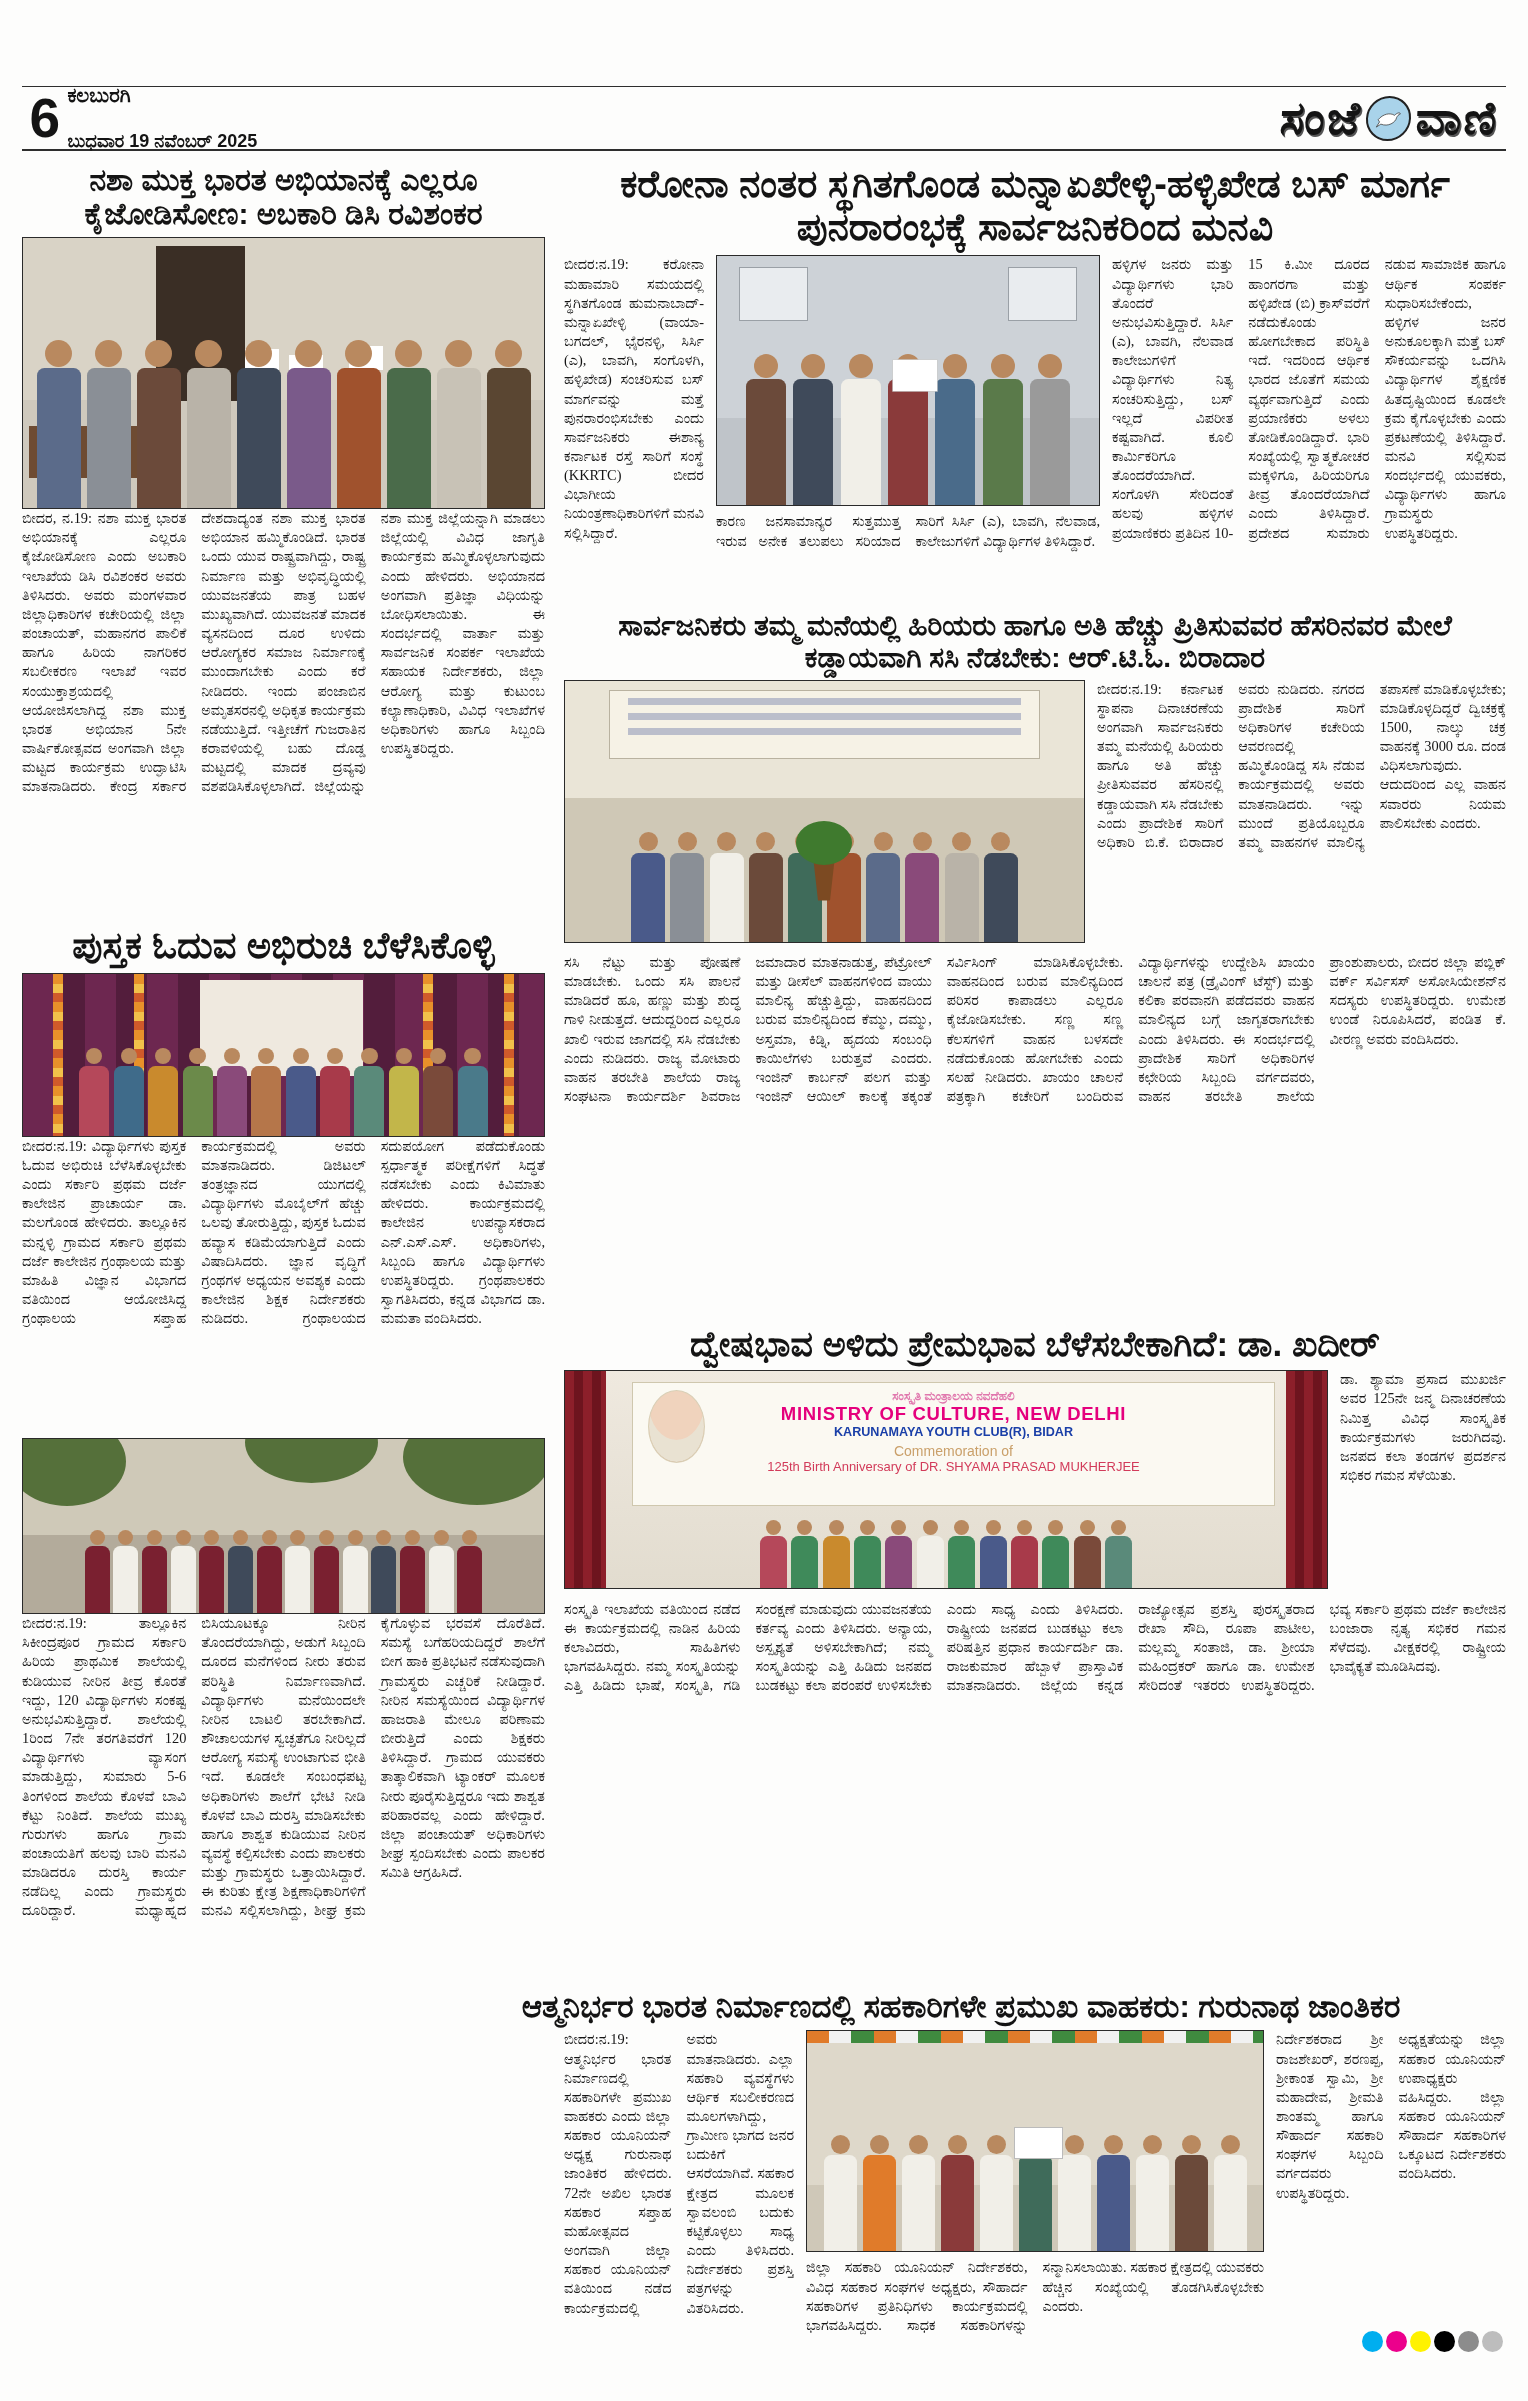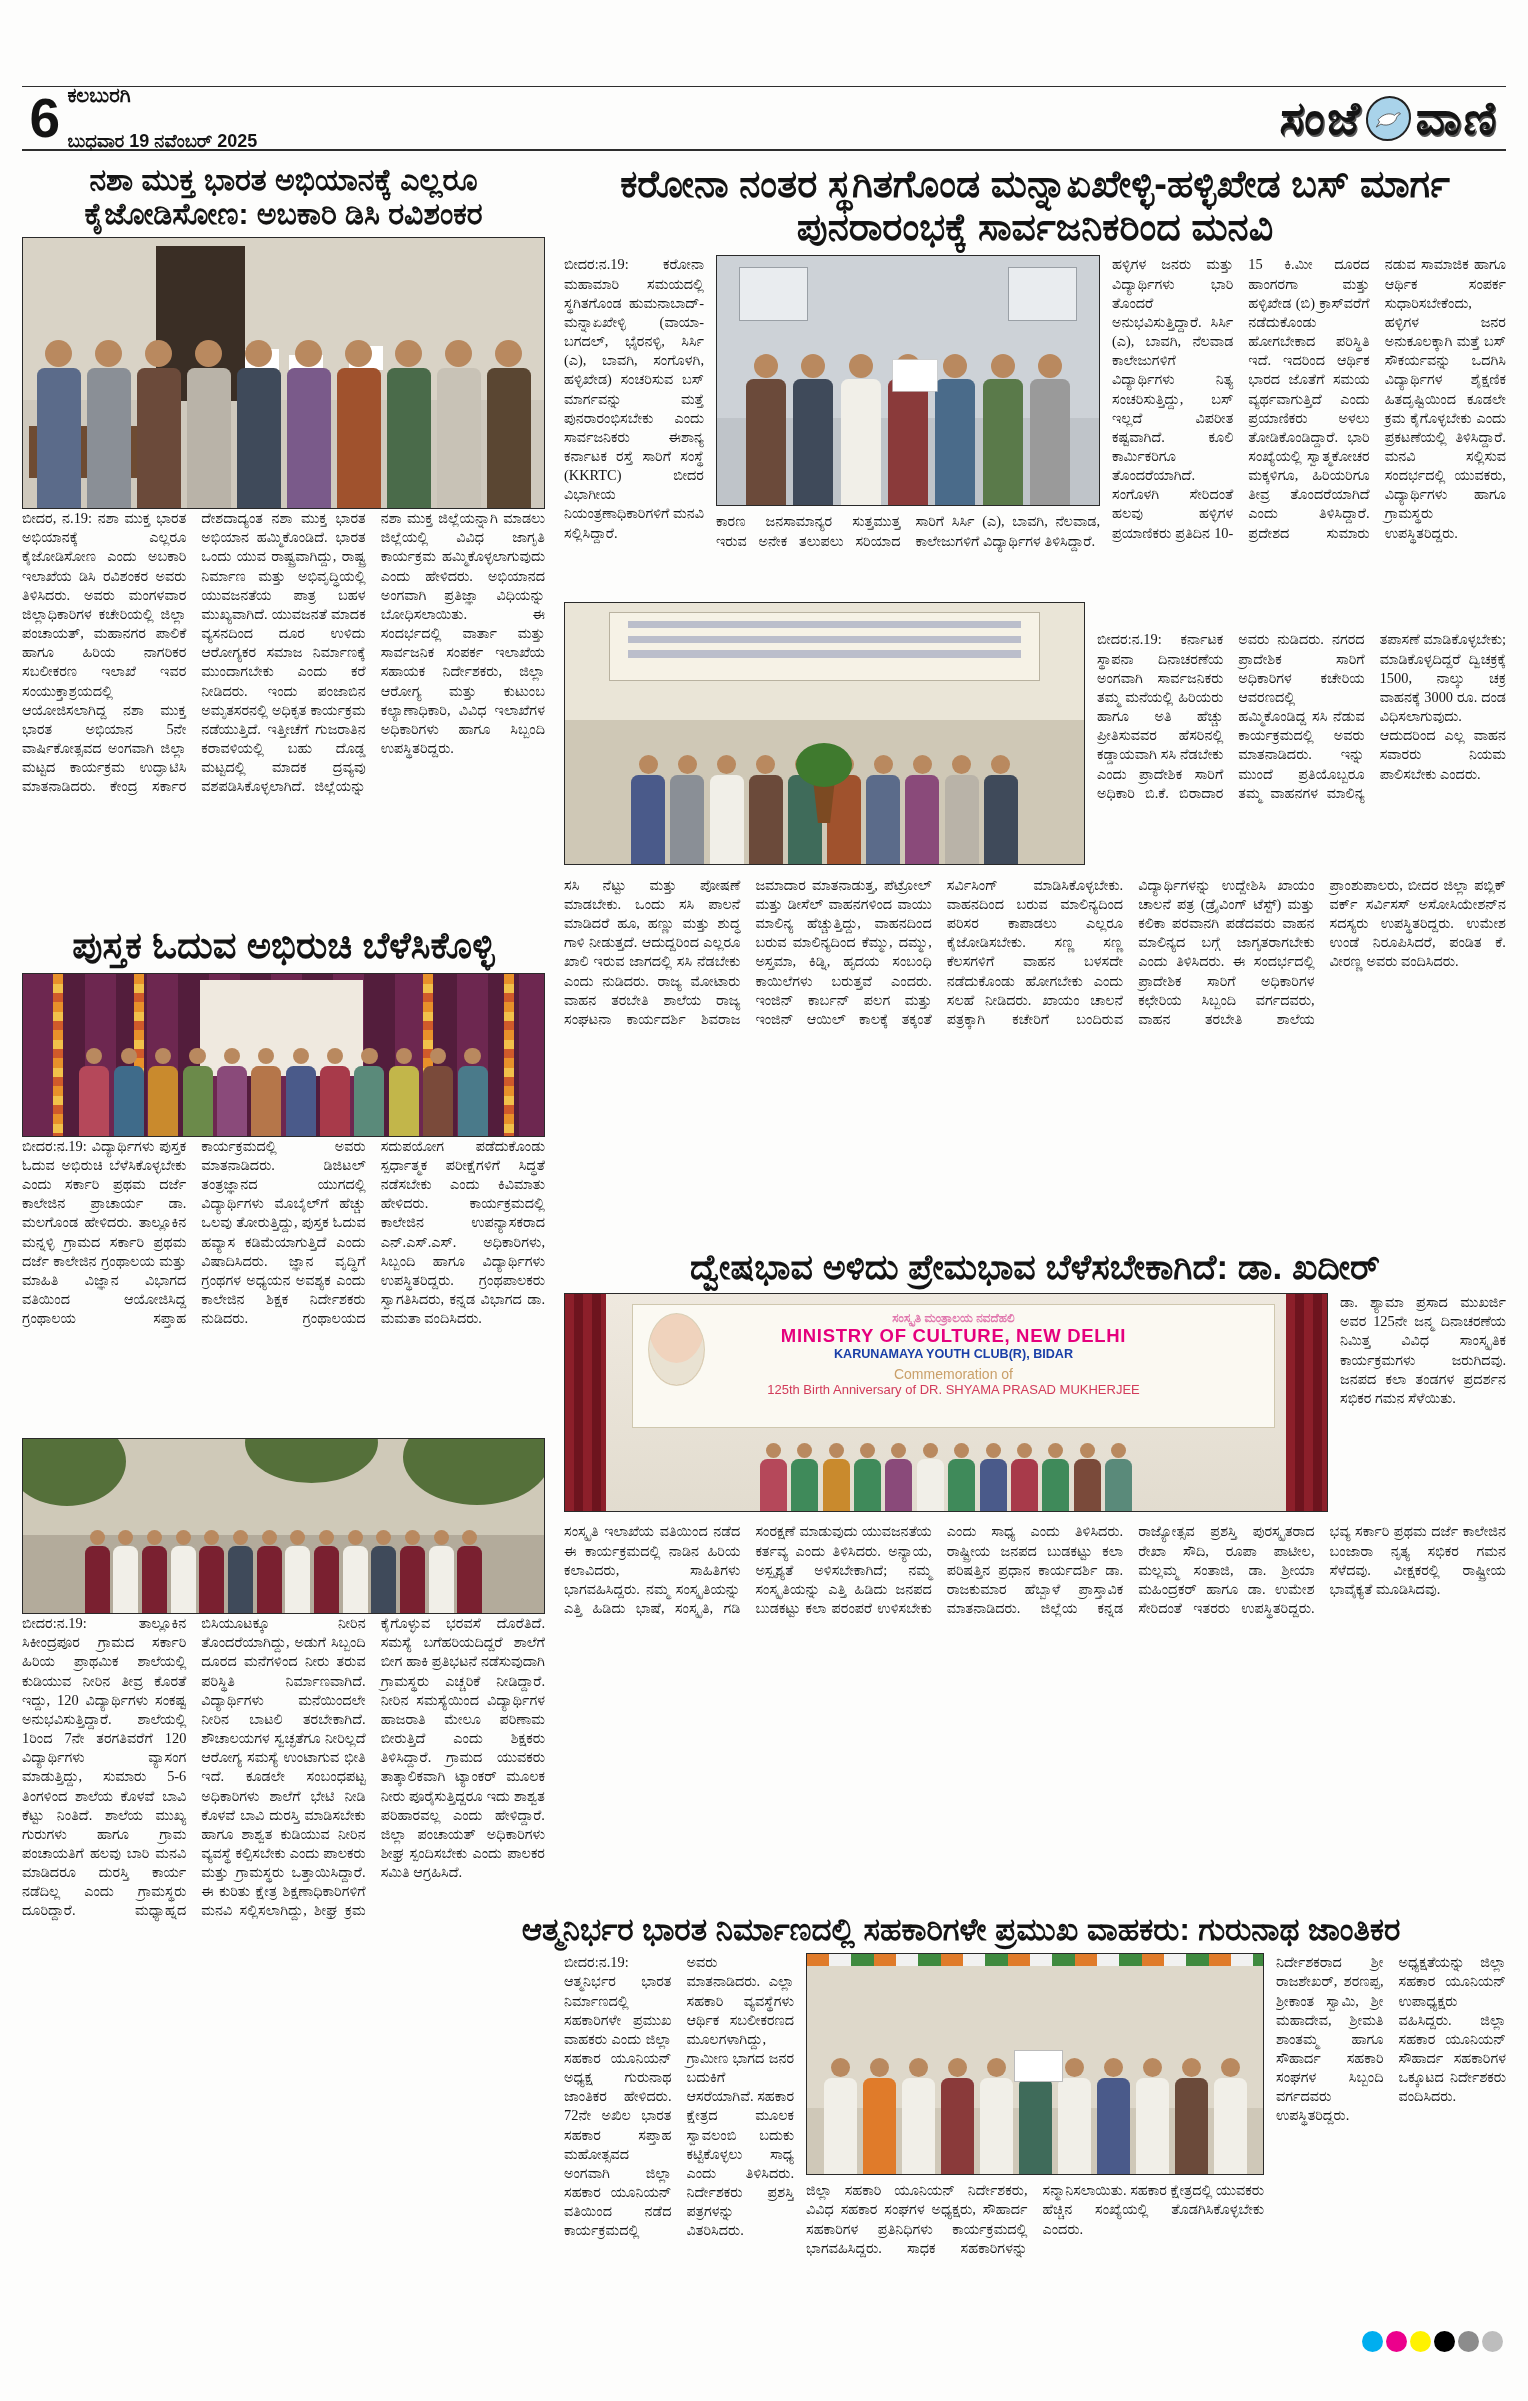--- a/index.html
+++ b/index.html
@@ -77,21 +77,21 @@
   .photo-bus .paper{position:absolute;left:176px;top:104px;width:44px;height:31px;background:#fff;box-shadow:0 0 0 0.7px #ccc;}
   .rowA .underA{flex:1;columns:2;}
   .rowA .cA2{flex:1;columns:3;}
   .h-rto{font-size:28px;}
   .rowB{display:flex;gap:12px;height:266px;}
   .photo-rto{width:521px;flex:0 0 auto;height:263px;background:linear-gradient(#eae5d7 0 45%,#cfc8b6 45% 100%);}
   .photo-rto .banner{position:absolute;left:44px;top:9px;right:44px;height:67px;background:#f6f2e6;border:0.7px solid #b9b2a0;}
   .photo-rto .banner i{display:block;height:7.4px;margin:7.4px 18px 0;background:#8a93b5;opacity:.55;}
   .photo-rto .plant{position:absolute;left:244px;bottom:41px;width:30px;height:40px;background:#7c4a22;clip-path:polygon(15% 0,85% 0,70% 100%,30% 100%);}
   .photo-rto .leaf{position:absolute;left:231px;bottom:77px;width:56px;height:44px;border-radius:50%;background:#3f7a2e;}
-  .rowB .cB{flex:1;columns:3;margin-top:28px;}
+  .rowB .cB{flex:1;columns:3;}
   .botB{columns:5;height:364px;margin-top:7.4px;}
   .h-khadir{font-size:35px;}
   .rowC{display:flex;gap:12px;height:222px;}
   .rowC .cC{width:166px;flex:0 0 auto;}
   .photo-khadir{flex:1;height:219px;background:linear-gradient(#efe9df,#e2dccf);}
   .curtain{position:absolute;top:0;bottom:0;width:41px;background:repeating-linear-gradient(90deg,#8c1f2a 0 9px,#6d141e 9px 18px);}
   .mbanner{position:absolute;left:67px;right:52px;top:10.4px;height:124px;background:#fbf9f2;
      border:0.7px solid #cfc7ae;text-align:center;padding-top:6px;box-sizing:border-box;}
   .mbanner .l1{color:#e077ad;font-size:12px;font-weight:bold;}
   .mbanner .l2{color:#e5007d;font-size:18.5px;font-weight:900;letter-spacing:0.7px;}
@@ -375,20 +375,21 @@
             <span>ಹಳ್ಳಿಗಳ ಜನರು ಮತ್ತು ವಿದ್ಯಾರ್ಥಿಗಳು ಭಾರಿ ತೊಂದರೆ ಅನುಭವಿಸುತ್ತಿದ್ದಾರೆ. ಸಿರ್ಸಿ (ಎ), ಬಾವಗಿ, ನೆಲವಾಡ ಕಾಲೇಜುಗಳಿಗೆ ವಿದ್ಯಾರ್ಥಿಗಳು ನಿತ್ಯ ಸಂಚರಿಸುತ್ತಿದ್ದು, ಬಸ್ ಇಲ್ಲದೆ ವಿಪರೀತ ಕಷ್ಟವಾಗಿದೆ. ಕೂಲಿ ಕಾರ್ಮಿಕರಿಗೂ ತೊಂದರೆಯಾಗಿದೆ.</span>
             <span> </span>
             <span>ಸಂಗೊಳಗಿ ಸೇರಿದಂತೆ ಹಲವು ಹಳ್ಳಿಗಳ ಪ್ರಯಾಣಿಕರು ಪ್ರತಿದಿನ 10-15 ಕಿ.ಮೀ ದೂರದ ಹಾಂಗರಗಾ ಮತ್ತು ಹಳ್ಳಿಖೇಡ (ಬಿ) ಕ್ರಾಸ್‌ವರೆಗೆ ನಡೆದುಕೊಂಡು ಹೋಗಬೇಕಾದ ಪರಿಸ್ಥಿತಿ ಇದೆ. ಇದರಿಂದ ಆರ್ಥಿಕ ಭಾರದ ಜೊತೆಗೆ ಸಮಯ ವ್ಯರ್ಥವಾಗುತ್ತಿದೆ ಎಂದು ಪ್ರಯಾಣಿಕರು ಅಳಲು ತೋಡಿಕೊಂಡಿದ್ದಾರೆ. ಭಾರಿ ಸಂಖ್ಯೆಯಲ್ಲಿ ಸ್ವಾತ್ಮಕೋಚರ ಮಕ್ಕಳಿಗೂ, ಹಿರಿಯರಿಗೂ ತೀವ್ರ ತೊಂದರೆಯಾಗಿದೆ ಎಂದು ತಿಳಿಸಿದ್ದಾರೆ.</span>
             <span> </span>
             <span>ಪ್ರದೇಶದ ಸುಮಾರು ನಡುವ ಸಾಮಾಜಿಕ ಹಾಗೂ ಆರ್ಥಿಕ ಸಂಪರ್ಕ ಸುಧಾರಿಸಬೇಕೆಂದು, ಹಳ್ಳಿಗಳ ಜನರ ಅನುಕೂಲಕ್ಕಾಗಿ ಮತ್ತೆ ಬಸ್ ಸೌಕರ್ಯವನ್ನು ಒದಗಿಸಿ ವಿದ್ಯಾರ್ಥಿಗಳ ಶೈಕ್ಷಣಿಕ ಹಿತದೃಷ್ಟಿಯಿಂದ ಕೂಡಲೇ ಕ್ರಮ ಕೈಗೊಳ್ಳಬೇಕು ಎಂದು ಪ್ರಕಟಣೆಯಲ್ಲಿ ತಿಳಿಸಿದ್ದಾರೆ. ಮನವಿ ಸಲ್ಲಿಸುವ ಸಂದರ್ಭದಲ್ಲಿ ಯುವಕರು, ವಿದ್ಯಾರ್ಥಿಗಳು ಹಾಗೂ ಗ್ರಾಮಸ್ಥರು ಉಪಸ್ಥಿತರಿದ್ದರು.</span>
           </div>
         </div>
       </div>
 
       <div>
+        <div class="headline h-rto">ಸಾರ್ವಜನಿಕರು ತಮ್ಮ ಮನೆಯಲ್ಲಿ ಹಿರಿಯರು ಹಾಗೂ ಅತಿ ಹೆಚ್ಚು ಪ್ರಿತಿಸುವವರ ಹೆಸರಿನವರ ಮೇಲೆ ಕಡ್ಡಾಯವಾಗಿ ಸಸಿ ನೆಡಬೇಕು: ಆರ್.ಟಿ.ಓ. ಬಿರಾದಾರ</div>
         <div class="rowB">
           <div class="photo photo-rto">
             <div class="banner">
                 <i></i>
                 <i></i>
                 <i></i>
               </div>
             <div class="people" style="--hw:19px;--bw:34px;--bh:89px;gap:5.2px;">
                 <div class="fig">
                   <i></i>

